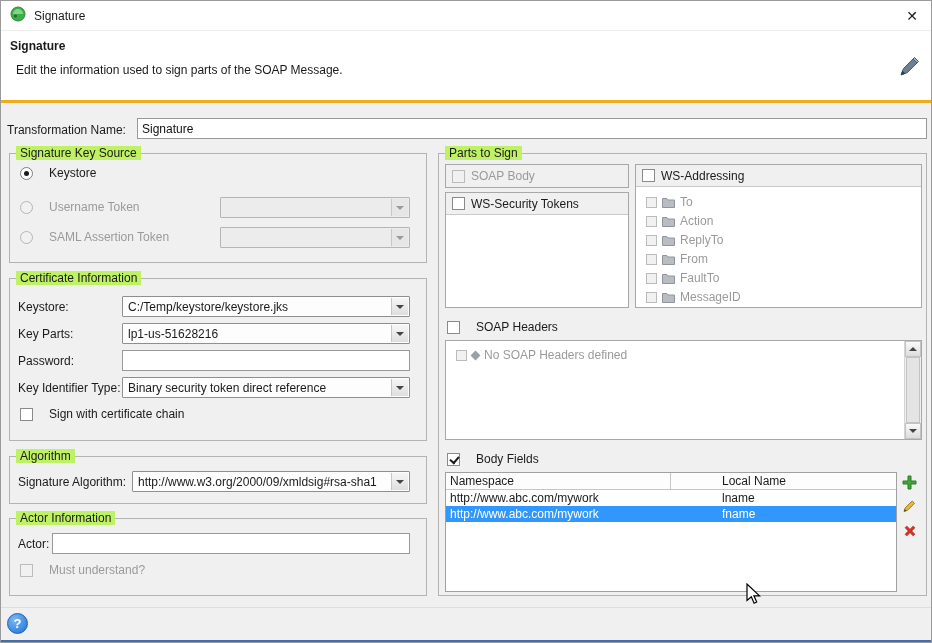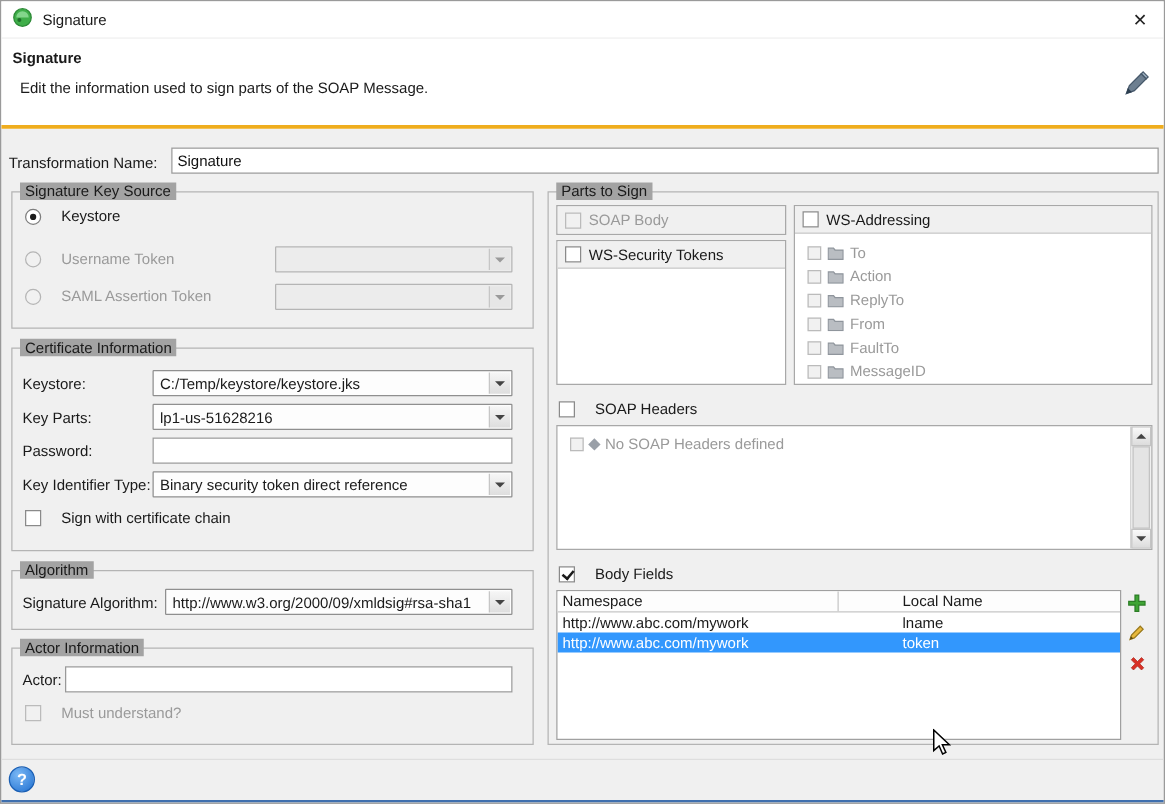--- a/index.html
+++ b/index.html
@@ -46,21 +46,21 @@
   .cb.disabled { background:#f1f1f1; border-color:#bbb; }
   .cb.small { width:11px; height:11px; }
   .radio { width:13px; height:13px; border-radius:50%; background:#fff; border:1px solid #7e7e7e;
     position:relative; display:inline-block; flex:none; }
   .radio.on::after { content:""; position:absolute; left:3px; top:3px; width:5px; height:5px;
     border-radius:50%; background:#1b1b1b; }
   .radio.disabled { border-color:#b5b5b5; background:#f1f1f1; }
   .ckrow { position:absolute; display:flex; align-items:center; gap:16px; white-space:nowrap; }
   
   .group { position:absolute; border:1px solid #b4b4b4; }
-  .gtitle { position:absolute; top:-8px; left:6px; background:#a3a3a3; padding:0 4px;
+  .gtitle { position:absolute; top:-8px; left:6px; background:#bef264; padding:0 4px;
     white-space:nowrap; }
   
   .panel { position:absolute; border:1px solid #a8a8a8; background:#fff; overflow:hidden; }
   .panel-head { height:22px; background:#f0f0f0; border-bottom:1px solid #c9c9c9;
     display:flex; align-items:center; gap:6px; padding:0 6px; }
   .list-item { position:absolute; display:flex; align-items:center; gap:5px; color:#9a9a9a; }
   .diamond { width:7px; height:7px; background:#9aa0a8; transform:rotate(45deg); display:inline-block; }
   .vscroll { position:absolute; right:0; top:0; bottom:0; width:17px; background:#f0f0f0;
     border-left:1px solid #d5d5d5; }
   .scroll-btn { position:absolute; left:0; right:0; height:16px; background:linear-gradient(#fafafa,#dcdcdc);
@@ -303,21 +303,21 @@
       <div class="trow head">
         <span class="tcell c1">Namespace</span>
         <span class="tcell c2">Local Name</span>
       </div>
       <div class="trow">
         <span class="tcell c1">http://www.abc.com/mywork</span>
         <span class="tcell c2">lname</span>
       </div>
       <div class="trow sel">
         <span class="tcell c1">http://www.abc.com/mywork</span>
-        <span class="tcell c2">token</span>
+        <span class="tcell c2">fname</span>
       </div>
     </div>
 
     <div class="icon-btn" style="left:462px; top:320px;">
       <svg width="15" height="15" viewBox="0 0 15 15">
         <path d="M6 1 h3 v5 h5 v3 h-5 v5 h-3 v-5 h-5 v-3 h5 z" fill="#3fa535" stroke="#2c7d26"></path>
       </svg>
     </div>
     <div class="icon-btn" style="left:462px; top:343px;">
       <svg width="15" height="15" viewBox="0 0 15 15">

